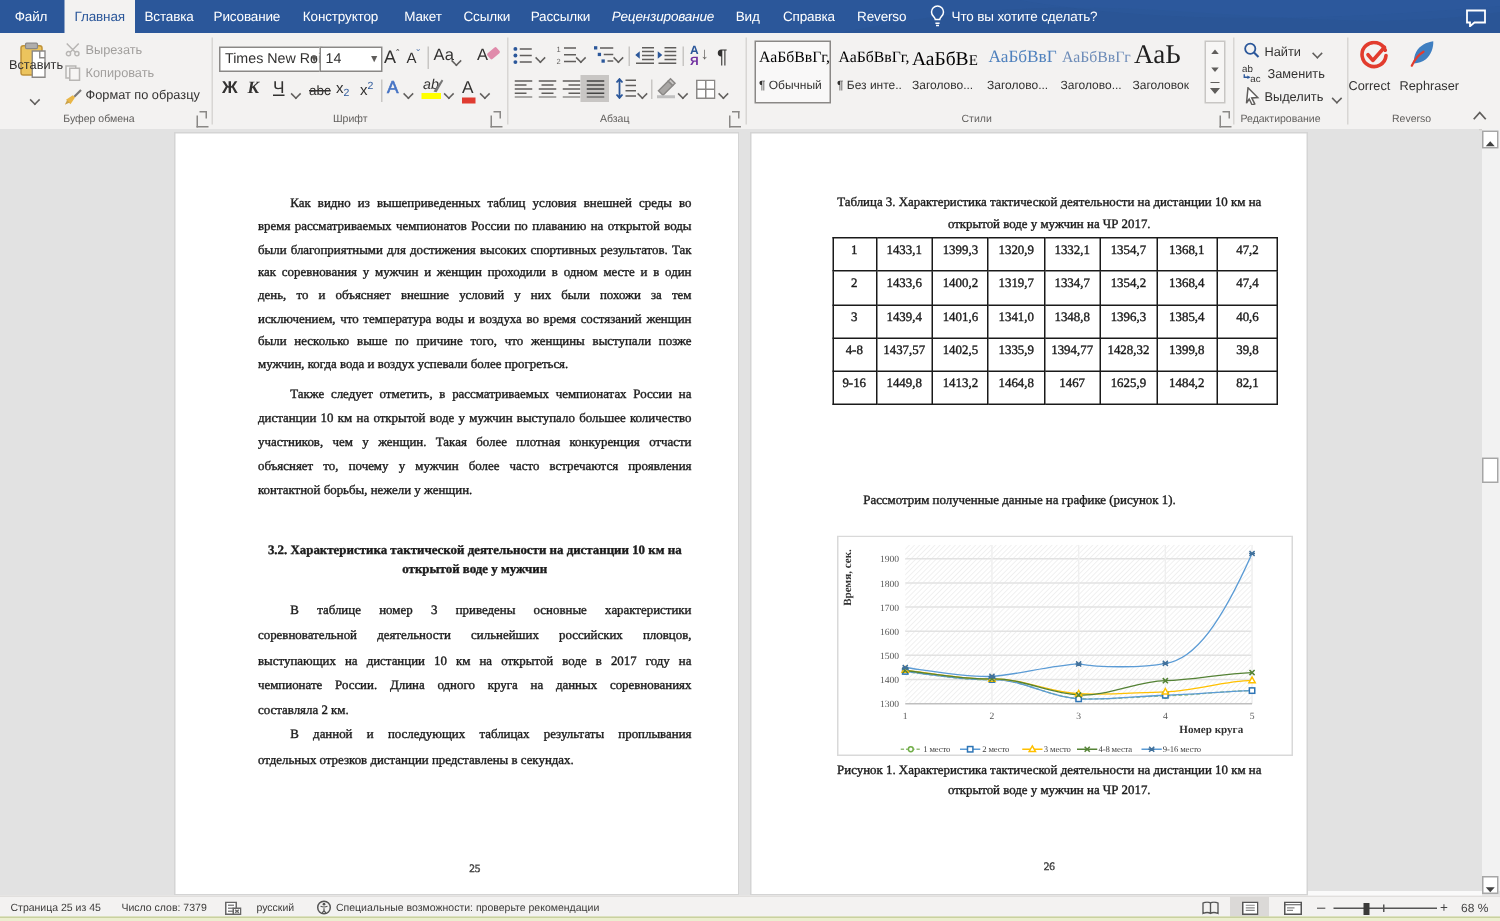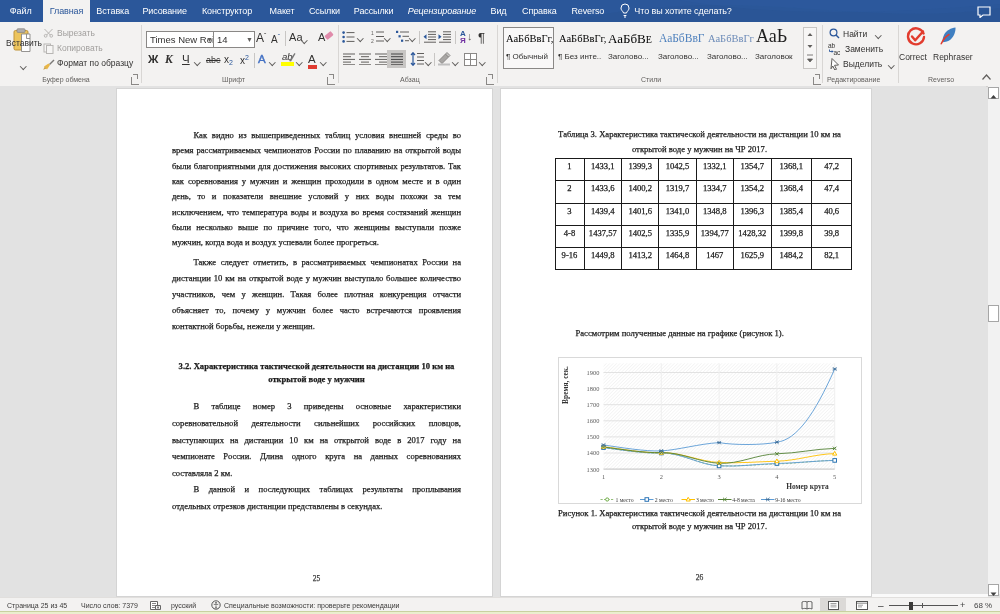--- a/index.html
+++ b/index.html
@@ -263,21 +263,21 @@
   </div>
 
   <div id="doc" class="abs">
     <div class="page" id="page1" style="left:116px;top:2px;width:377px;height:509px;"></div>
     <div class="page" id="page2" style="left:500px;top:2px;width:372px;height:509px;"></div>
 
     <div class="tl" style="left:172px;top:44.8px;width:267.5px;margin-left:21.5px;text-align-last:justify;">Как видно из вышеприведенных таблиц условия внешней среды во</div>
     <div class="tl" style="left:172px;top:60.2px;width:289px;text-align-last:justify;">время рассматриваемых чемпионатов России по плаванию на открытой воды</div>
     <div class="tl" style="left:172px;top:75.5px;width:289px;text-align-last:justify;">были благоприятными для достижения высоких спортивных результатов. Так</div>
     <div class="tl" style="left:172px;top:90.8px;width:289px;text-align-last:justify;">как соревнования у мужчин и женщин проходили в одном месте и в один</div>
-    <div class="tl" style="left:172px;top:106.2px;width:289px;text-align-last:justify;">день, то и показатели внешние условий у них воды похожи за тем</div>
+    <div class="tl" style="left:172px;top:106.2px;width:289px;text-align-last:justify;">день, то и объясняет внешние условий у них были похожи за тем</div>
     <div class="tl" style="left:172px;top:121.6px;width:289px;text-align-last:justify;">исключением, что температура воды и воздуха во время состязаний женщин</div>
     <div class="tl" style="left:172px;top:136.9px;width:289px;text-align-last:justify;">были несколько выше по причине того, что женщины выступали позже</div>
     <div class="tl" style="left:172px;top:152.2px;width:289px;text-align:left;">мужчин, когда вода и воздух успевали более прогреться.</div>
     <div class="tl" style="left:172px;top:171.6px;width:267.5px;margin-left:21.5px;text-align-last:justify;">Также следует отметить, в рассматриваемых чемпионатах России на</div>
     <div class="tl" style="left:172px;top:187.6px;width:289px;text-align-last:justify;">дистанции 10 км на открытой воде у мужчин выступало большее количество</div>
     <div class="tl" style="left:172px;top:203.6px;width:289px;text-align-last:justify;">участников, чем у женщин. Такая более плотная конкуренция отчасти</div>
     <div class="tl" style="left:172px;top:219.6px;width:289px;text-align-last:justify;">объясняет то, почему у мужчин более часто встречаются проявления</div>
     <div class="tl" style="left:172px;top:235.6px;width:289px;text-align:left;">контактной борьбы, нежели у женщин.</div>
     <div class="tl" style="left:172px;top:276.3px;width:289px;text-align:center;font-weight:bold;">3.2. Характеристика тактической деятельности на дистанции 10 км на</div>
     <div class="tl" style="left:172px;top:289.4px;width:289px;text-align:center;font-weight:bold;">открытой воде у мужчин</div>
@@ -301,21 +301,21 @@
           <col style="width:37.4px">
           <col style="width:37.6px">
           <col style="width:40.3px">
           <col style="width:40.6px">
         </colgroup>
       <tbody>
       <tr>
             <td>1</td>
             <td>1433,1</td>
             <td>1399,3</td>
-            <td>1042,5</td>
+            <td>1320,9</td>
             <td>1332,1</td>
             <td>1354,7</td>
             <td>1368,1</td>
             <td>47,2</td>
           </tr>
       <tr>
             <td>2</td>
             <td>1433,6</td>
             <td>1400,2</td>
             <td>1319,7</td>

